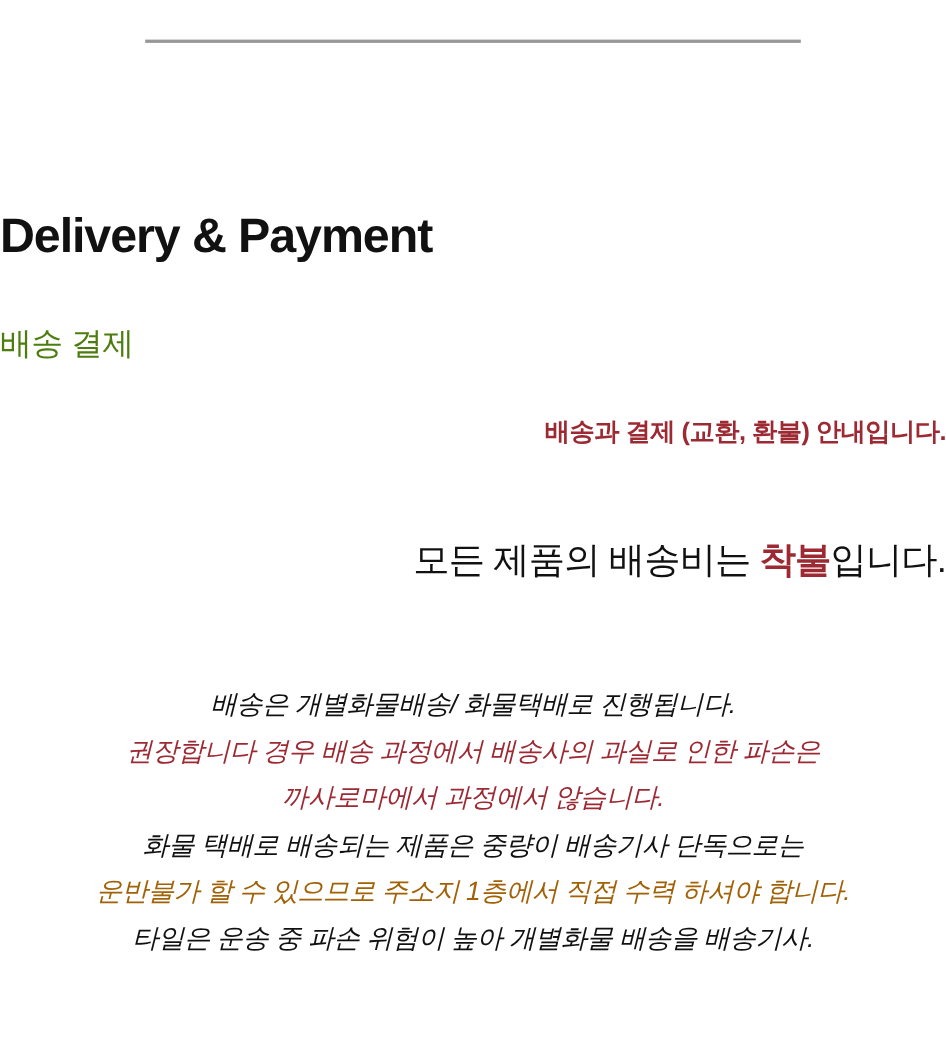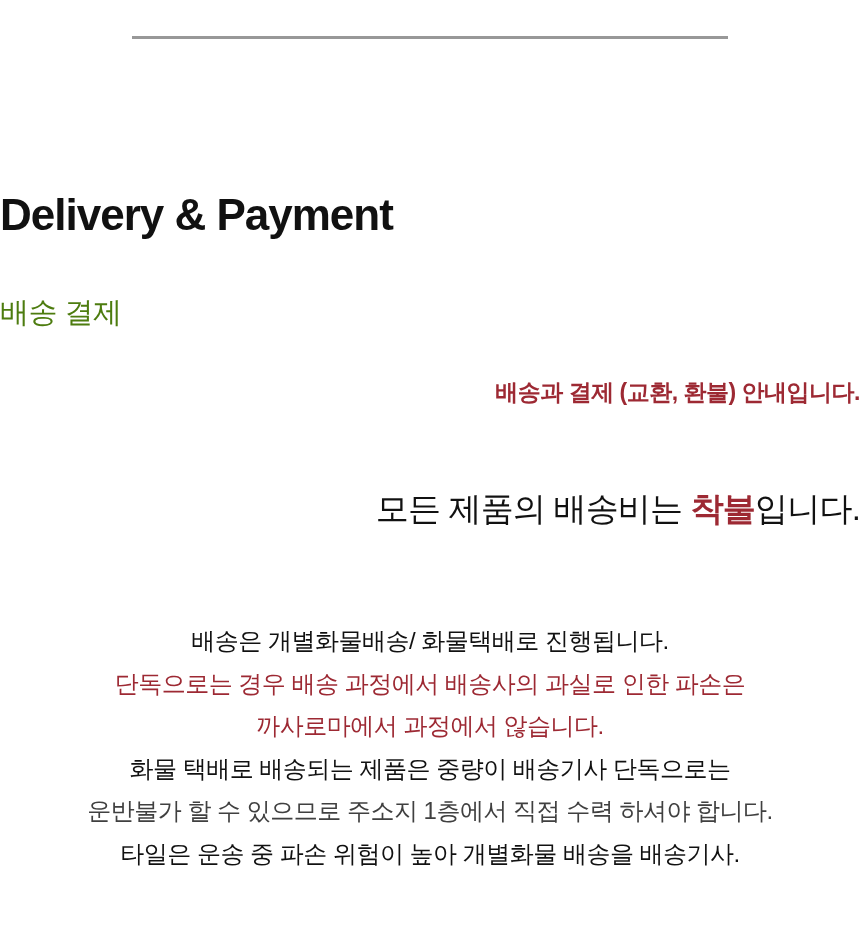--- a/index.html
+++ b/index.html
@@ -72,20 +72,21 @@
   }
   .body-text {
     position: absolute;
     top: 620px;
     left: 0;
     width: 100%;
     text-align: center;
     font-size: 24px;
     font-weight: 500;
     letter-spacing: -0.5px;
+    font-style: italic;
   }
   .body-line {
     line-height: 42.5px;
     white-space: nowrap;
   }
 </style>
 </head>
 <body>
 
 <div class="page">
@@ -99,20 +100,20 @@
   <div class="notice" style="color: rgb(157, 41, 51);">
     <div class="notice-line">배송과 결제 (교환, 환불) 안내입니다.</div>
   </div>
 
   <div class="fee-heading">
     <span>모든 제품의 배송비는 </span><span class="highlight" style="color: rgb(157, 41, 51);">착불</span><span>입니다.</span>
   </div>
 
   <div class="body-text">
     <div class="body-line" style="color: rgb(17, 17, 17);">배송은 개별화물배송/ 화물택배로 진행됩니다.</div>
-    <div class="body-line" style="color: rgb(157, 41, 51);">단독으로는 경우 배송 과정에서 배송사의 과실로 인한 파손은</div>
+    <div class="body-line" style="color: rgb(157, 41, 51);">권장합니다 경우 배송 과정에서 배송사의 과실로 인한 파손은</div>
     <div class="body-line" style="color: rgb(157, 41, 51);">까사로마에서 과정에서 않습니다.</div>
     <div class="body-line" style="color: rgb(17, 17, 17);">화물 택배로 배송되는 제품은 중량이 배송기사 단독으로는</div>
-    <div class="body-line" style="color: #404040;">운반불가 할 수 있으므로 주소지 1층에서 직접 수력 하셔야 합니다.</div>
+    <div class="body-line" style="color: #a16207;">운반불가 할 수 있으므로 주소지 1층에서 직접 수력 하셔야 합니다.</div>
     <div class="body-line" style="color: rgb(17, 17, 17);">타일은 운송 중 파손 위험이 높아 개별화물 배송을 배송기사.</div>
   </div>
 
 </div>
 
 </body></html>

